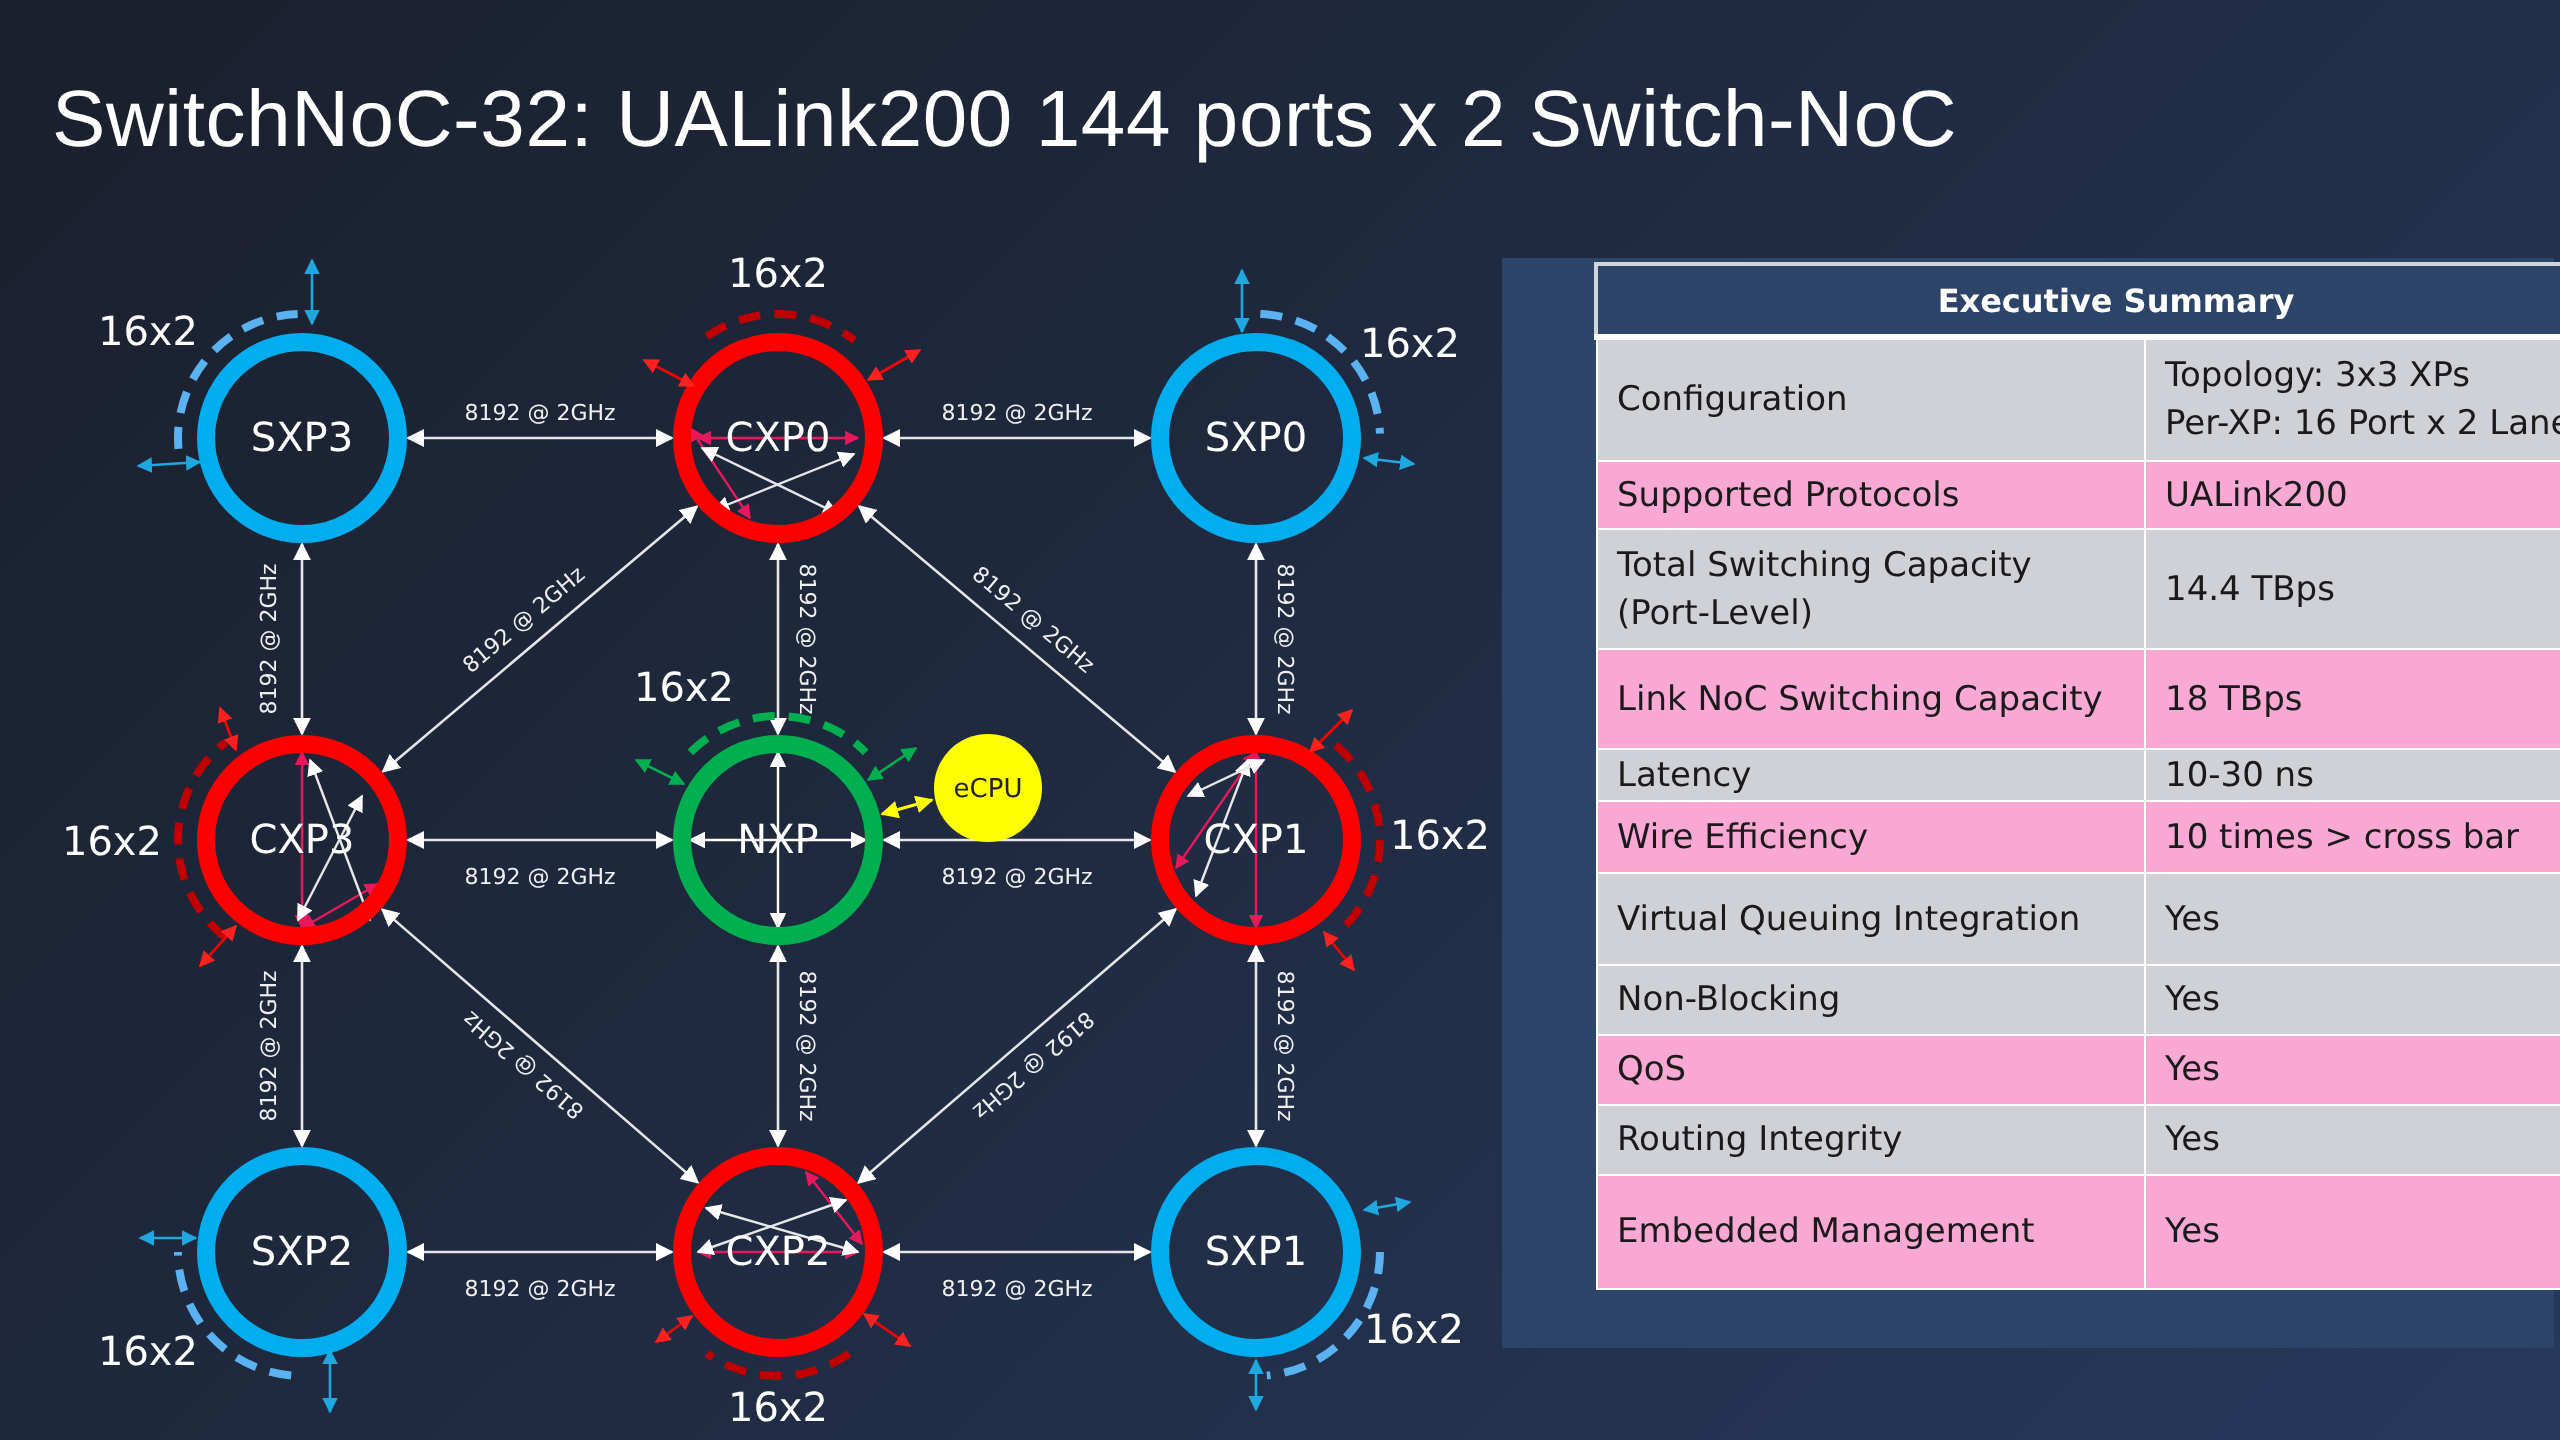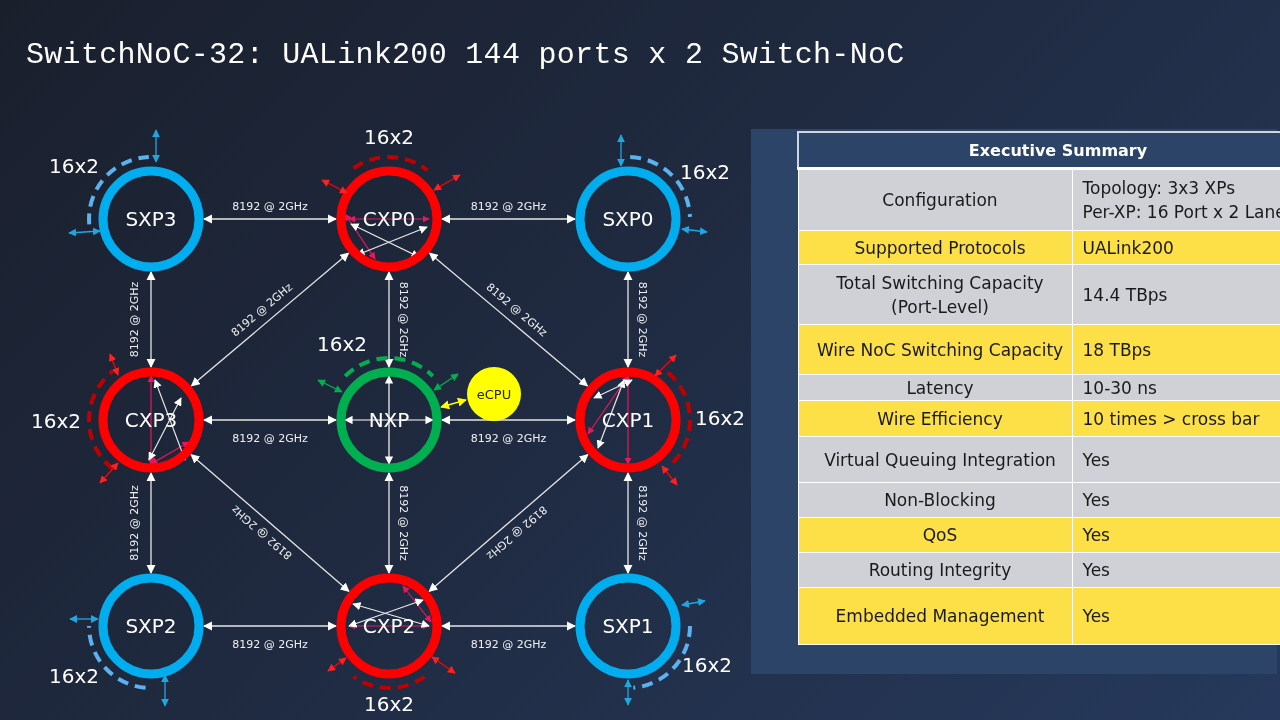--- a/index.html
+++ b/index.html
@@ -4,42 +4,42 @@
 <style>
   html, body { margin:0; padding:0; }
   body {
     width:1280px; height:720px; overflow:hidden;
     background: linear-gradient(135deg, #1a1f2c 0%, #1f2a40 45%, #26395c 100%);
     font-family: "Liberation Sans", sans-serif;
     position:relative;
   }
   .title {
     position:absolute; left:26px; top:38px;
-    font-family: Liberation Mono, monospace;
-    font-size:30px; color:#ffffff; letter-spacing:0.3px;
+    font-family: Liberation Sans, sans-serif;
+    font-size:40px; color:#ffffff; letter-spacing:0.3px;
     font-weight:normal;
   }
   #diagram { position:absolute; left:0; top:0; }
   .summary {
     position:absolute; left:797px; top:131px; width:522px;
     border-collapse:collapse;
     font-family: "DejaVu Sans", sans-serif;
     font-size:17px; color:#1a1a1a;
   }
   .summary th {
     background:#2b4468; color:#fff; font-weight:bold; font-size:16px;
     height:32px; border:2px solid #d0d4dc; border-bottom:3px solid #ffffff;
   }
   .summary td {
     border:1.5px solid #ffffff; padding:0 0 0 10px;
     vertical-align:middle; line-height:24px;
   }
-  .summary td.k { width:263px;text-align:center; }
+  .summary td.k { width:263px; }
   .summary tr.odd td { background:#cfd1d6; }
-  .summary tr.even td { background:#fde047; }
+  .summary tr.even td { background:#f9a8d4; }
   .summary-wrap {
     position:absolute; left:751px; top:129px; width:526px; height:545px;
     background:#2b4468;
   }
   svg text { font-family:"DejaVu Sans", sans-serif; }
 </style>
 </head>
 <body>
 
 <div class="title">SwitchNoC-32: UALink200 144 ports x 2 Switch-NoC</div>
@@ -224,21 +224,21 @@
       <td>UALink200</td>
     </tr>
     <tr class="odd" style="height:60px">
       <td class="k">
         <div>Total Switching Capacity</div>
         <div>(Port-Level)</div>
       </td>
       <td>14.4 TBps</td>
     </tr>
     <tr class="even" style="height:50px">
-      <td class="k">Wire NoC Switching Capacity</td>
+      <td class="k">Link NoC Switching Capacity</td>
       <td>18 TBps</td>
     </tr>
     <tr class="odd" style="height:26px">
       <td class="k">Latency</td>
       <td>10-30 ns</td>
     </tr>
     <tr class="even" style="height:36px">
       <td class="k">Wire Efficiency</td>
       <td>10 times &gt; cross bar</td>
     </tr>

